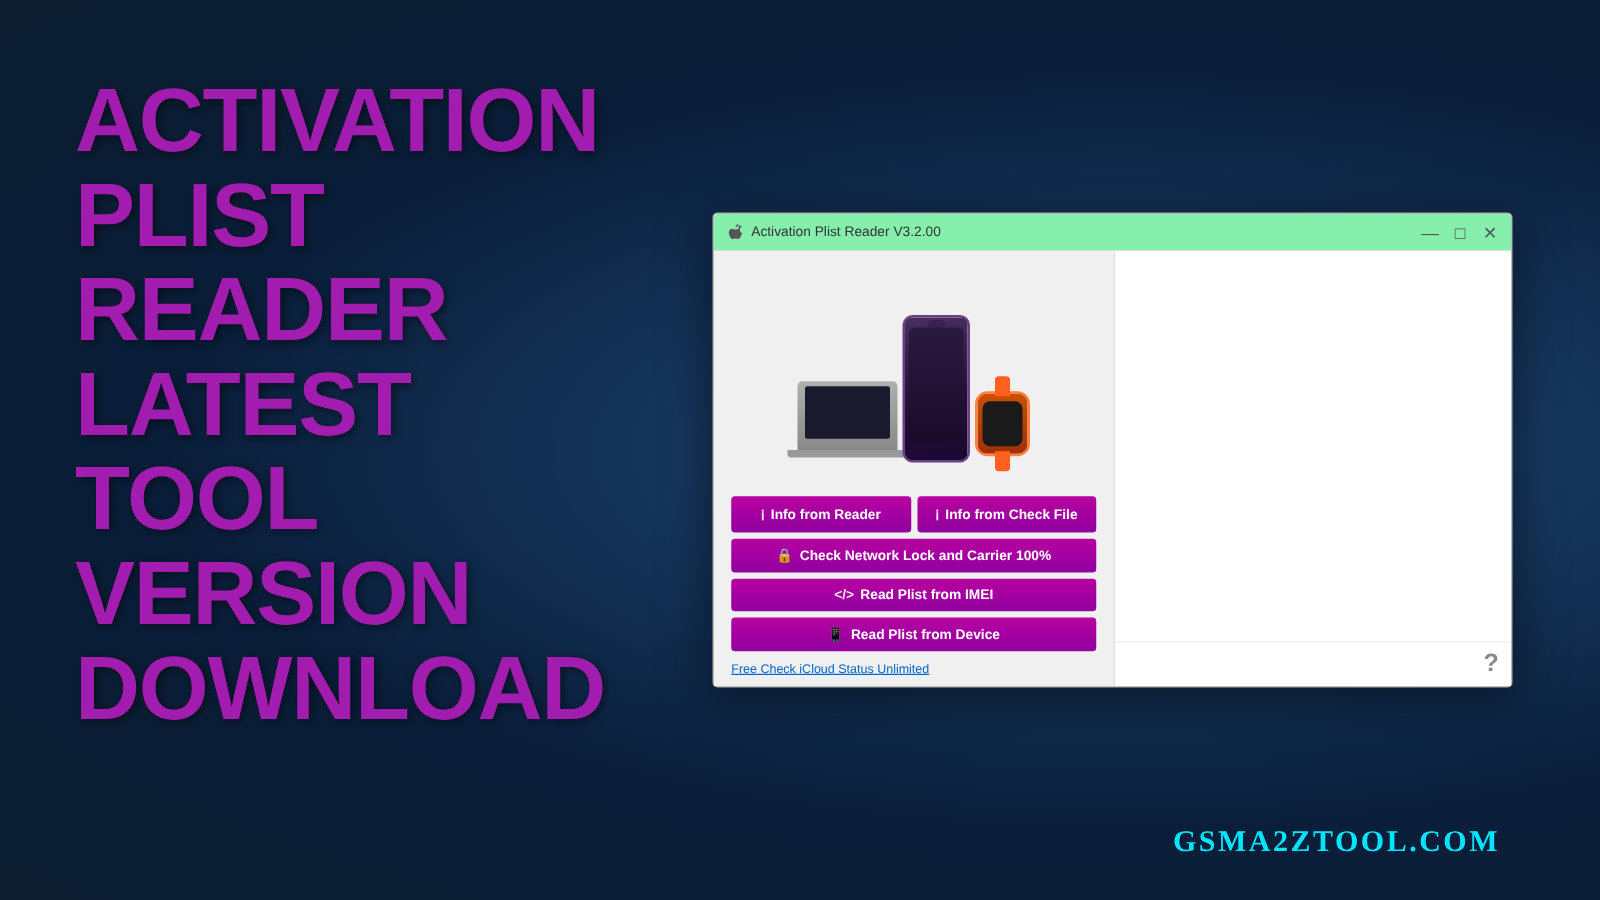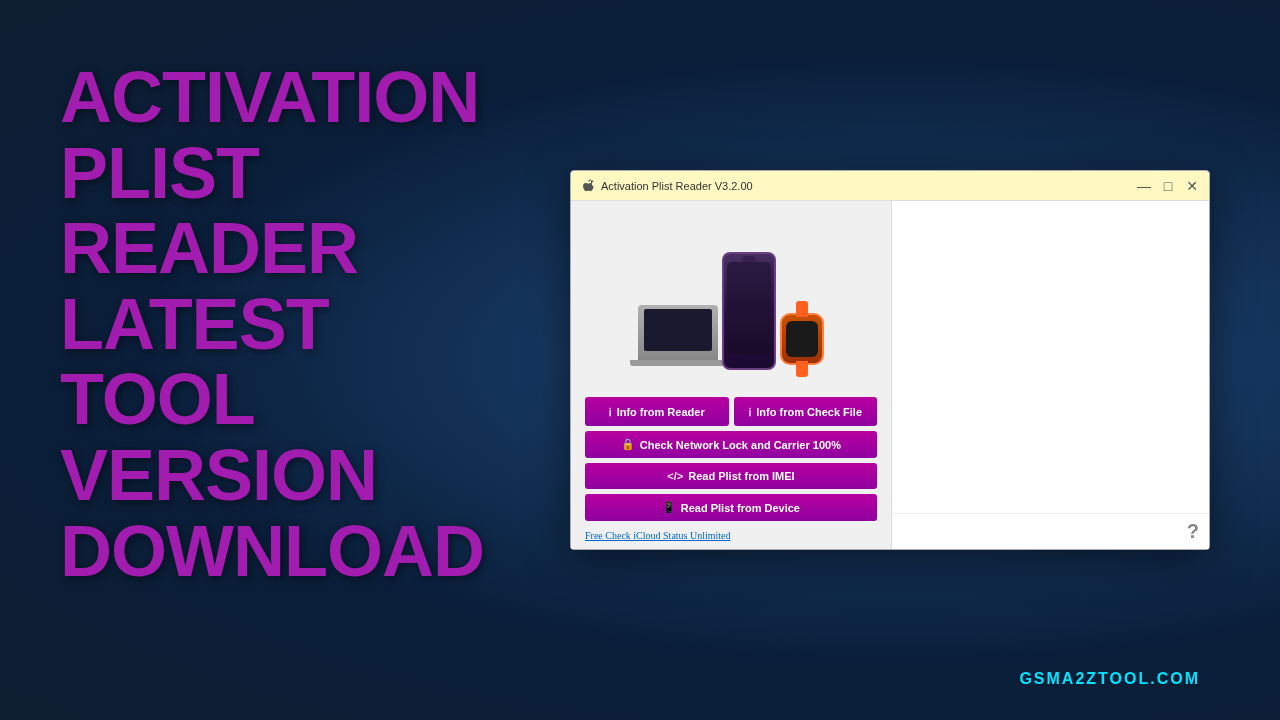--- a/index.html
+++ b/index.html
@@ -35,25 +35,25 @@
       z-index: 10;
       letter-spacing: -1px;
     }
 
     
     .watermark {
       position: absolute;
       bottom: 32px;
       right: 80px;
       color: #00e5ff;
-      font-size: 16px;
+      font-size: 24px;
       font-weight: 700;
       letter-spacing: 2px;
       z-index: 10;
-      font-family: Liberation Sans, sans-serif;
+      font-family: Liberation Serif, serif;
     }
 
     
     .app-window {
       position: absolute;
       top: 170px;
       left: 570px;
       width: 640px;
       height: 380px;
       background: #f0f0f0;
@@ -63,21 +63,21 @@
       z-index: 20;
       display: flex;
       flex-direction: column;
     }
 
     
     .title-bar {
       display: flex;
       align-items: center;
       justify-content: space-between;
-      background: #fef9c3;
+      background: #86efac;
       border-bottom: 1px solid #ddd;
       padding: 8px 8px;
       height: 30px;
       border-radius: 4px 4px 0 0;
     }
 
     .title-bar-left {
       display: flex;
       align-items: center;
       gap: 6px;
@@ -286,21 +286,20 @@
 
     .tool-btn .btn-icon {
       font-size: 11px;
       opacity: 0.9;
     }
 
     .link-row {
       display: flex;
       justify-content: space-between;
       margin-top: 4px;
-      font-family: Liberation Serif, serif;
     }
 
     .link-text {
       font-size: 10px;
       color: #0066cc;
       text-decoration: underline;
       cursor: pointer;
     }
 
     

